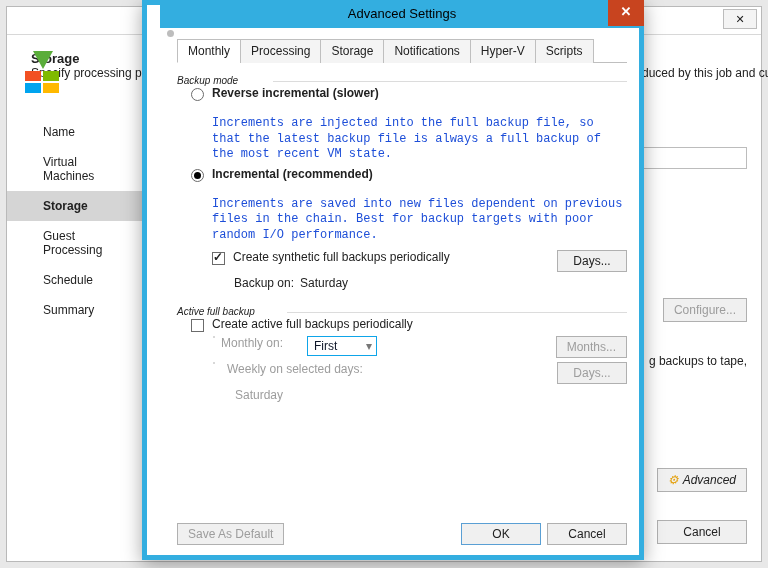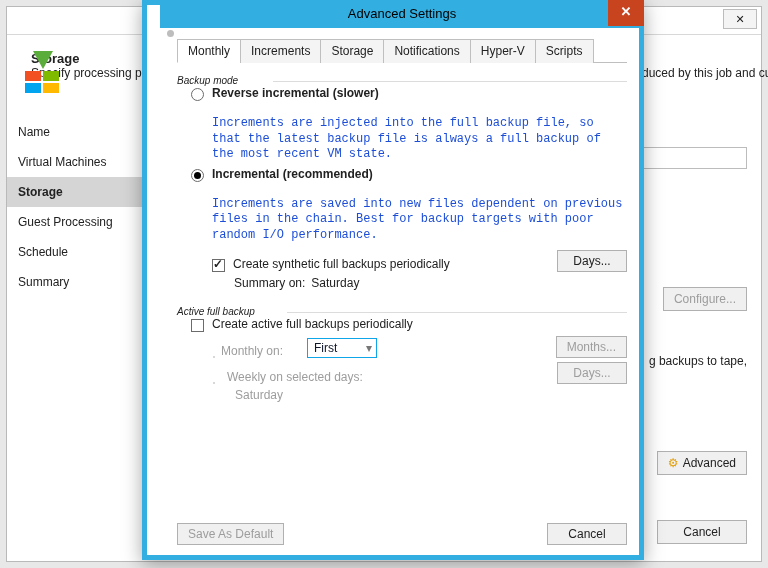--- a/index.html
+++ b/index.html
@@ -69,21 +69,21 @@
   .bg-header-text { flex: 1; }
   .bg-header-text .title { font-weight: bold; font-size: 13px; }
   .bg-header-text .sub { font-size: 12px; color: #222; white-space: nowrap; }
 
   .bg-sidebar {
     position: absolute;
     left: 0; top: 110px;
     width: 150px;
   }
   .bg-sidebar div {
-    padding: 8px 11px;
+    padding: 8px 36px;
     font-size: 12px;
   }
   .bg-sidebar .sel {
     background: #d5d5d5;
     font-weight: bold;
   }
   .bg-right {
     position: absolute;
     right: 14px;
     width: 110px;
@@ -191,21 +191,21 @@
   .radio { border:1px solid #6b6b6b; border-radius:50%; background:#fff;}
   .radio.checked::after{content:"";position:absolute;left:2px;top:2px;width:7px;height:7px;border-radius:50%;background:#000;}
   .radio.disabled{border-color:#bdbdbd;}
   .radio.disabled.checked::after{background:#bdbdbd;}
   .check { border:1px solid #6b6b6b; background:#fff;}
   .check.checked::after{content:"✓";position:absolute;left:0;top:-3px;font-size:12px;font-weight:bold;}
 
   .opt .label { font-weight: bold; }
   .opt .desc { display:block; font-weight: normal; color:#1d4ed8; margin-top:16px; line-height:1.3;font-family:Liberation Mono, monospace; }
   .sub-row {
-    display: flex; align-items: flex-end; margin: 4px 0 4px 36px;
+    display: flex; align-items: flex-start; margin: 4px 0 4px 36px;
   }
   .sub-row .check { margin-right: 8px; }
   .disabled-text { color: #9d9d9d; }
   .select {
     display:inline-block; border:1px solid #0ea5e9; background:#fff;
     padding:2px 18px 2px 6px; position:relative; min-width:70px; font-size:12px;
     color:#0f172a;
   }
   .select::after{content:"▾"; position:absolute; right:4px; top:2px; color:#777;}
   .small-btn {
@@ -256,46 +256,46 @@
     <div>Summary</div>
   </div>
 
   <div class="bg-right" style="top:140px;">
     <div style="height:22px;border:1px solid #bcbcbc;margin-bottom:6px;"></div>
   </div>
   <div style="position:absolute; right:118px; top:187px; width:20px; height:22px; border:1px solid #bcbcbc; background:#fff;">
     <span style="position:absolute;right:4px;top:3px;color:#666;">▾</span>
   </div>
   <div class="bg-link" style="position:absolute; right:118px; top:216px;">kup</div>
-  <div class="bg-right" style="top:280px; text-align:right;">
+  <div class="bg-right" style="top:291px; text-align:right;">
     <span class="btn disabled-text">Configure...</span>
   </div>
   <div class="bg-text-fragment" style="position:absolute; right:14px; top:347px;">g backups to tape,</div>
   <div class="bg-text-fragment" style="position:absolute; right:122px; top:453px;">k</div>
-  <div style="position:absolute; right:14px; top:444px;">
+  <div style="position:absolute; right:14px; top:461px;font-style:italic;">
     <span class="btn">
       <span class="gear">⚙</span><span>Advanced</span>
     </span>
   </div>
   <div style="position:absolute; right:118px; top:513px; width:26px; height:24px; border:1px solid #bcbcbc; background:#f0f0f0;"></div>
   <div style="position:absolute; right:14px; top:513px;">
     <span class="btn" style="min-width:90px;">Cancel</span>
   </div>
 </div>
 
 <div class="dlg">
   <div class="dlg-titlebar">
     <span>Advanced Settings</span>
     <div class="dlg-close">✕</div>
   </div>
 
   <div class="dlg-body">
     <div class="tabs">
       <div class="tab active">Monthly</div>
-      <div class="tab">Increments</div>
+      <div class="tab">Processing</div>
       <div class="tab">Storage</div>
       <div class="tab">Notifications</div>
       <div class="tab">Hyper-V</div>
       <div class="tab">Scripts</div>
     </div>
 
     <div class="group-title">Backup mode</div>
     <div class="group-line"></div>
 
     <div class="opt">
@@ -313,21 +313,21 @@
         <span class="desc">Increments are saved into new files dependent on previous files in the chain. Best for backup targets with poor random I/O performance.</span>
 
         <div class="sub-row" style="margin:6px 0 2px 0; justify-content:space-between;">
           <div style="display:flex;align-items:center;">
             <div class="check checked"></div>
             <span>Create synthetic full backups periodically</span>
           </div>
           <span class="small-btn">Days...</span>
         </div>
         <div class="sub-row" style="margin-left:22px;">
-          <span>Summary on:</span>
+          <span>Backup on:</span>
           <span style="margin-left:6px;">Saturday</span>
         </div>
       </div>
     </div>
 
     <div class="group-title">Active full backup</div>
     <div class="group-line" style="margin-left:110px;"></div>
 
     <div class="opt">
       <div class="check"></div>
@@ -348,15 +348,16 @@
       <span class="small-btn disabled">Days...</span>
     </div>
     <div class="sub-row" style="margin-left:58px;">
       <span class="disabled-text">Saturday</span>
     </div>
   </div>
 
   <div class="dlg-footer">
     <span class="small-btn disabled" style="min-width:100px;">Save As Default</span>
     <span class="spacer"></span>
+    <span class="small-btn" style="min-width:80px; margin-right:6px; border-color:#5a9fd4;">OK</span>
     <span class="small-btn" style="min-width:80px;">Cancel</span>
   </div>
 </div>
 
 </body></html>

